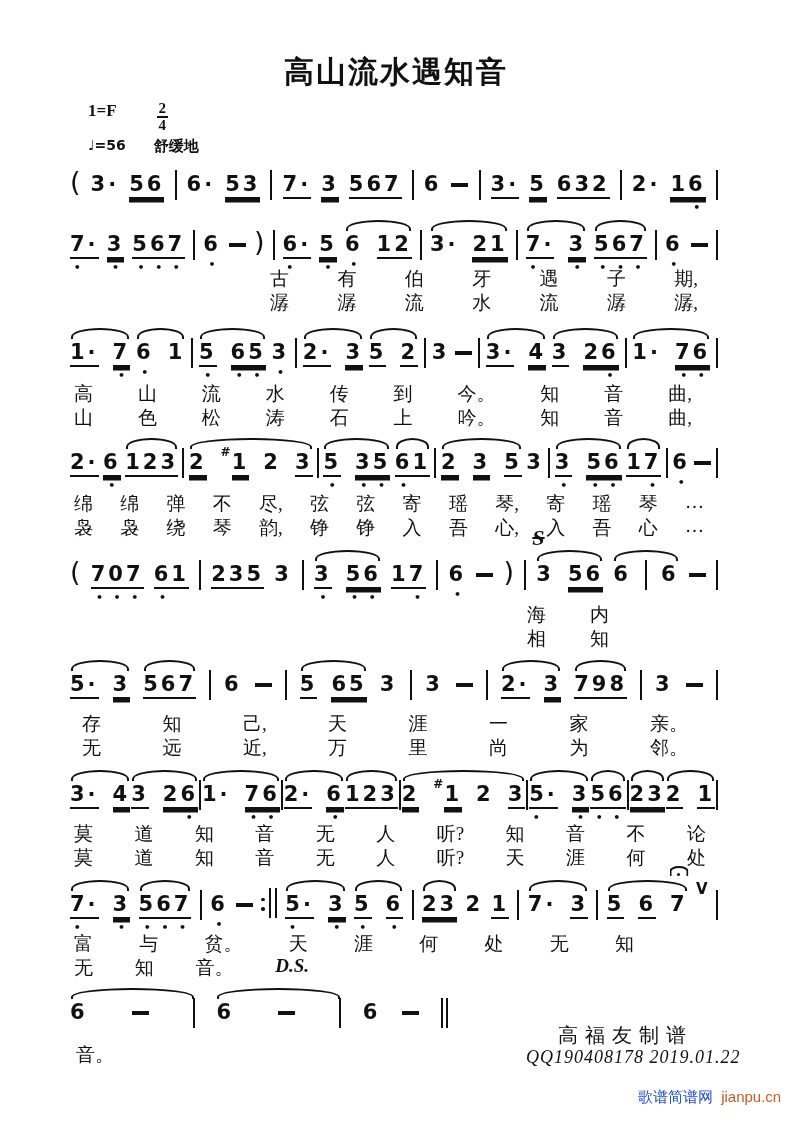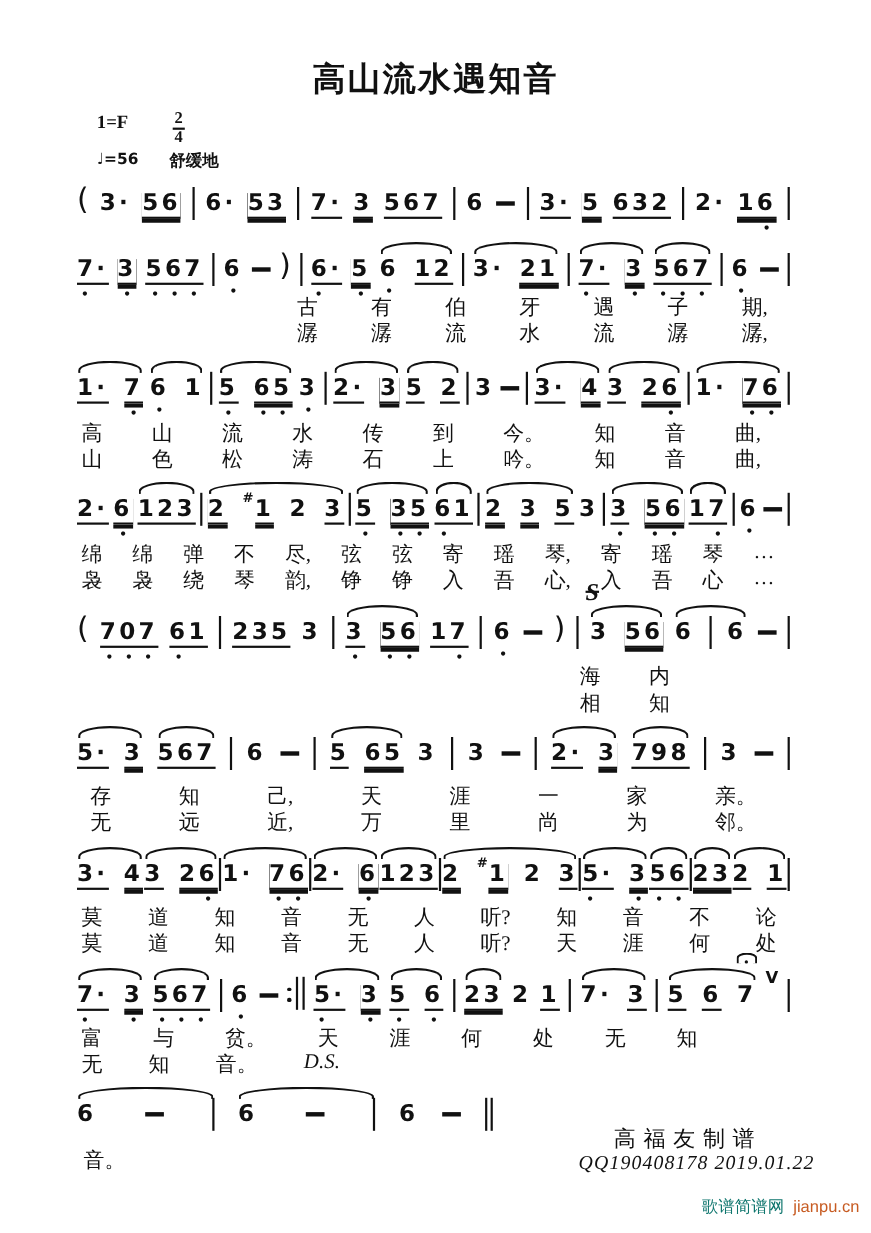--- a/index.html
+++ b/index.html
@@ -47,28 +47,28 @@
          text-decoration:line-through;}
   .ferm{position:absolute;top:-26px;left:50%;transform:translateX(-50%);width:15px;height:8px;
         border:2px solid #111;border-bottom:none;border-radius:100% 100% 0 0;}
   .ferm::after{content:"";position:absolute;left:50%;top:5px;transform:translateX(-50%);
         width:3px;height:3px;background:#111;border-radius:50%;}
   .br{font:bold 15px "DejaVu Sans",sans-serif;margin-top:-12px;}
   
   .lrow{position:absolute;display:flex;justify-content:space-between;
         font:400 19px "Liberation Serif",serif;white-space:nowrap;}
   .syl{display:inline-block;}
-  .ds{font-weight:normal;font-style:italic;}
+  .ds{font-weight:bold;font-style:italic;}
   
   .arranger{position:absolute;top:1022px;left:558px;font:400 20px "Liberation Serif",serif;
             letter-spacing:7px;}
   .iddate{position:absolute;top:1047px;left:526px;font:italic 18px "Liberation Serif",serif;
           letter-spacing:1px;}
   .watermark{position:absolute;top:1088px;left:638px;font:400 15px "Liberation Sans",sans-serif;}
-  .wm-site{color:#0f766e;}
+  .wm-site{color:#1d4ed8;}
   .wm-domain{color:#c75b22;margin-left:4px;}
   
   #m0{top:172px;} #m1{top:232px;} #m2{top:340px;} #m3{top:450px;} #m4{top:562px;}
   #m5{top:672px;} #m6{top:782px;} #m7{top:892px;} #m8{top:1000px;left:70px;width:378px;}
   #ly2a{top:266px;left:270px;width:428px;} #ly2b{top:290px;left:270px;width:428px;}
   #ly3a{top:381px;left:74px;width:618px;}  #ly3b{top:405px;left:74px;width:618px;}
   #ly4a{top:491px;left:74px;width:630px;}  #ly4b{top:515px;left:74px;width:630px;}
   #ly5a{top:602px;left:527px;width:82px;}  #ly5b{top:626px;left:527px;width:82px;}
   #ly6a{top:711px;left:82px;width:606px;}  #ly6b{top:735px;left:82px;width:606px;}
   #ly7a{top:821px;left:74px;width:632px;}  #ly7b{top:845px;left:74px;width:632px;}

